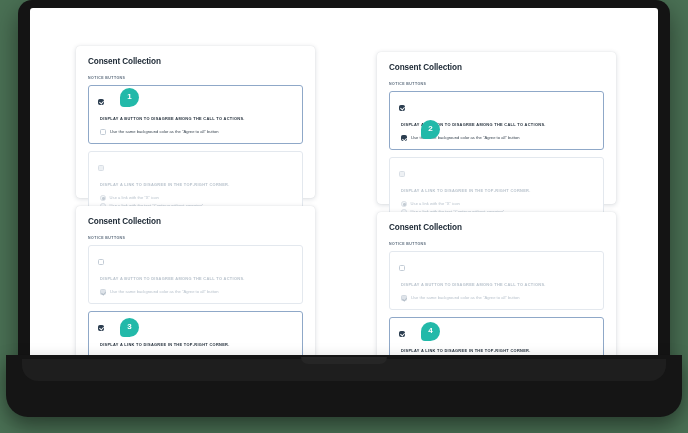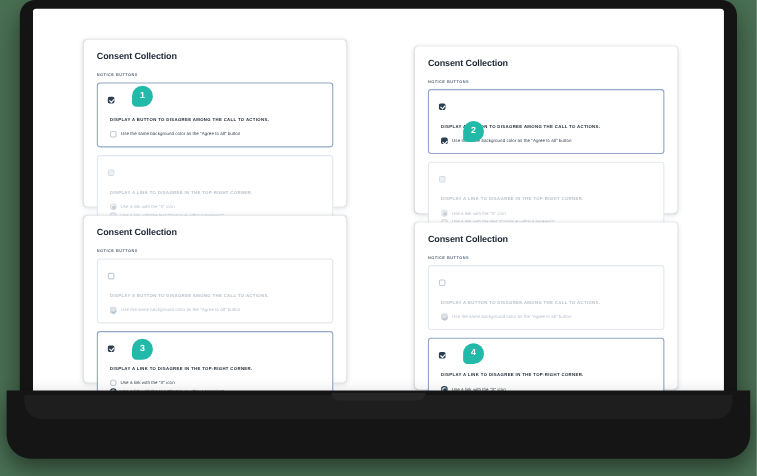--- a/index.html
+++ b/index.html
@@ -72,21 +72,21 @@
     top: 8px;
     width: 628px;
     height: 352px;
     background: #ffffff;
     border-radius: 3px;
     overflow: hidden;
   }
 
   .screen-inner {
     position: absolute;
-    left: 0; top: 2px;
+    left: 0; top: 12px;
     width: 628px;
     height: 352px;
     background: #ffffff;
   }
 
   
   .grid {
     position: absolute;
     left: 46px;
     top: 20px;

